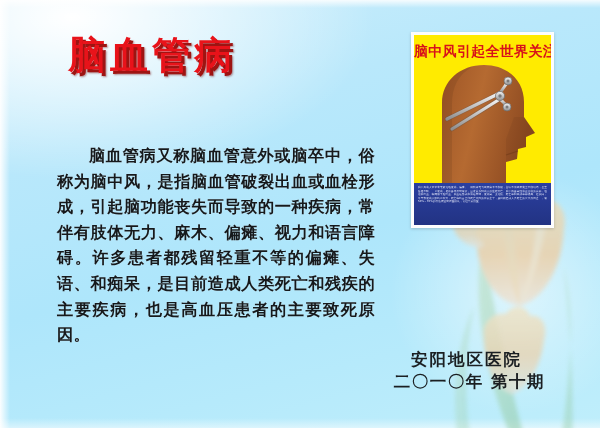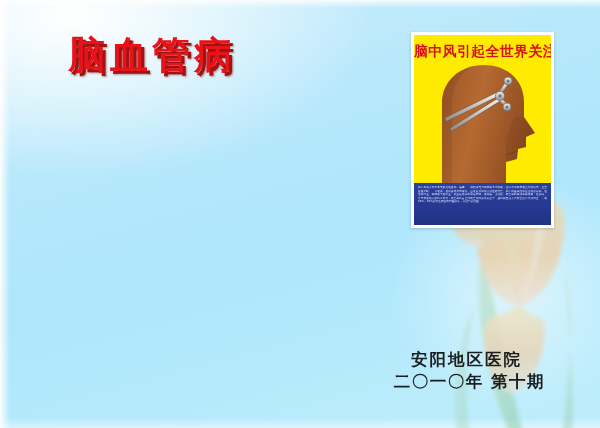--- a/index.html
+++ b/index.html
@@ -142,20 +142,21 @@
         <path d="M176 26 C172 62 166 104 156 132 C168 112 180 72 184 34 Z" fill="#fddcb4" opacity=".75"></path>
         <path d="M108 46 C96 38 86 44 90 56 C96 70 112 76 120 72 Z" fill="url(#petalG)" opacity=".85"></path>
 
         <path d="M120 162 C118 148 130 138 142 140 C148 130 162 130 166 142 C178 140 184 152 180 166 C176 196 162 216 148 220 C130 214 120 190 120 162 Z" fill="url(#petalG)" opacity=".85"></path>
       </g>
     </svg>
   </div>
 
   <div class="title-main">脑血管病</div>
 
+  <div class="body-text">脑血管病又称脑血管意外或脑卒中，俗称为脑中风，是指脑血管破裂出血或血栓形成，引起脑功能丧失而导致的一种疾病，常伴有肢体无力、麻木、偏瘫、视力和语言障碍。许多患者都残留轻重不等的偏瘫、失语、和痴呆，是目前造成人类死亡和残疾的主要疾病，也是高血压患者的主要致死原因。</div>
 
   <div class="sign sign-org">安阳地区医院</div>
   <div class="sign sign-issue">二〇一〇年 第十期</div>
 
   <div class="poster">
     <div class="poster-inner">
       <div class="poster-yellow">
         <div class="poster-head-title">脑中风引起全世界关注</div>
         <div class="poster-figure">
           <svg width="137" height="124" viewBox="0 0 137 124" preserveAspectRatio="xMidYMax meet">

